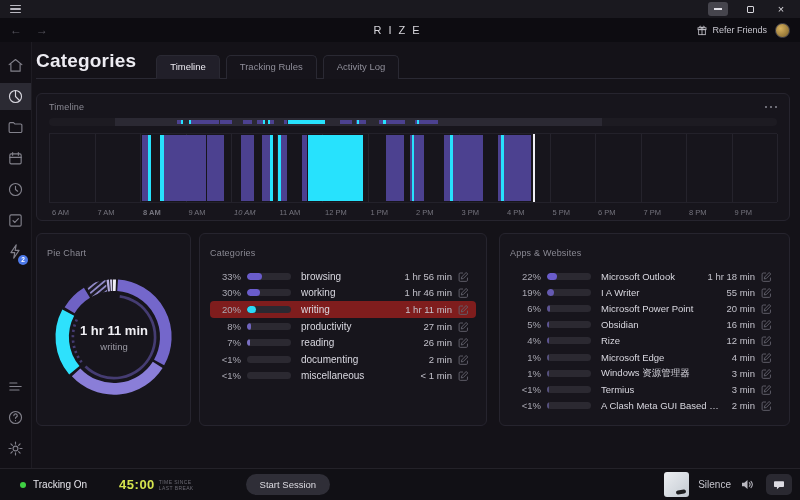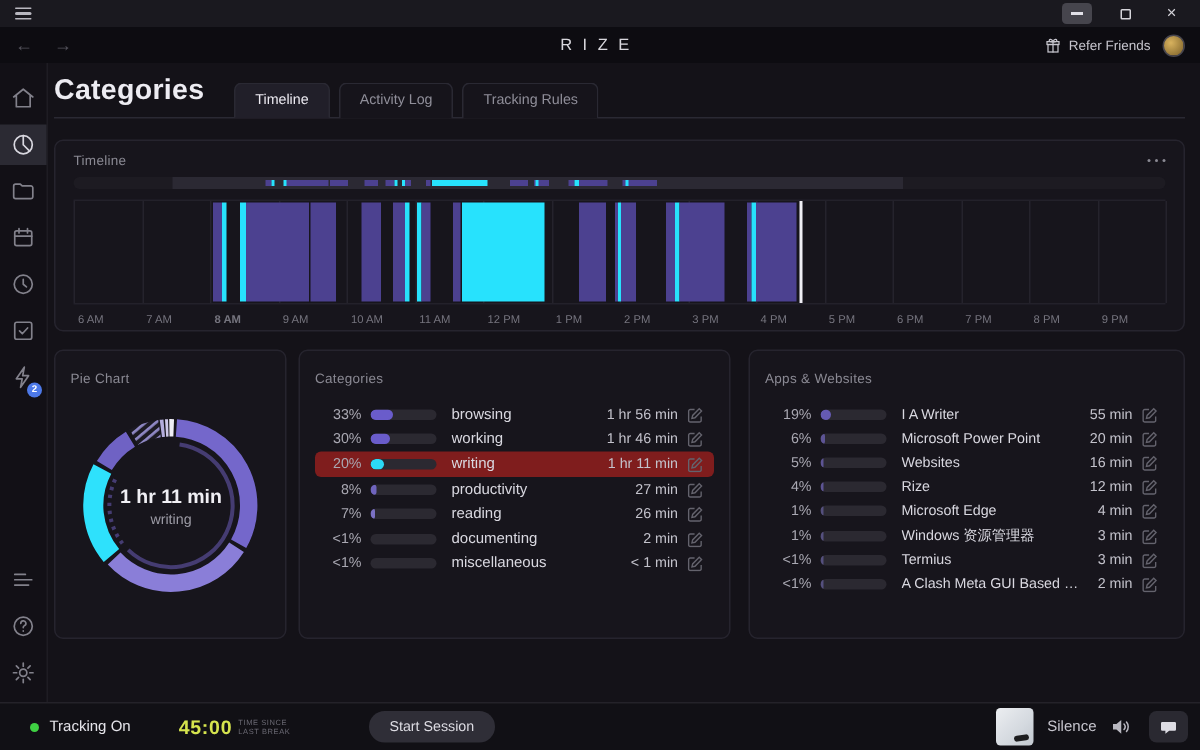--- a/index.html
+++ b/index.html
@@ -193,22 +193,22 @@
           <path d="M12 2.8v3M12 18.2v3M2.8 12h3M18.2 12h3M5.5 5.5l2.1 2.1M16.4 16.4l2.1 2.1M18.5 5.5l-2.1 2.1M7.6 16.4l-2.1 2.1"></path>
         </svg>
       </div>
   </aside>
 
   <main>
     <div class="title-row">
       <h1>Categories</h1>
       <div class="tabbar">
           <div class="tab active">Timeline</div>
+          <div class="tab">Tracking Rules</div>
           <div class="tab">Activity Log</div>
-          <div class="tab">Tracking Rules</div>
         </div>
     </div>
 
 
     <section class="panel tl-panel">
       <div class="tl-head">
         <span class="panel-title">Timeline</span>
         <span class="dots">
             <i></i>
             <i></i>
@@ -280,21 +280,21 @@
           <div class="seg" style="left: 61.6875%; width: 0.375%; background: rgb(76, 65, 144);"></div>
           <div class="seg" style="left: 62.0625%; width: 0.4375%; background: rgb(39, 226, 253);"></div>
           <div class="seg" style="left: 62.5%; width: 3.75%; background: rgb(76, 65, 144);"></div>
           <div class="marker" style="left: 66.4375%;"></div>
         </div>
       <div class="tl-axis">
           <div class="ticklabel" style="left: calc(0% + 3px);">6 AM</div>
           <div class="ticklabel" style="left: calc(6.25% + 3px);">7 AM</div>
           <div class="ticklabel" style="left: calc(12.5% + 3px); font-weight: bold;">8 AM</div>
           <div class="ticklabel" style="left: calc(18.75% + 3px);">9 AM</div>
-          <div class="ticklabel" style="left: calc(25% + 3px);">10 AM</div>
+          <div class="ticklabel" style="left: calc(25% + 3px); font-style: italic;">10 AM</div>
           <div class="ticklabel" style="left: calc(31.25% + 3px);">11 AM</div>
           <div class="ticklabel" style="left: calc(37.5% + 3px);">12 PM</div>
           <div class="ticklabel" style="left: calc(43.75% + 3px);">1 PM</div>
           <div class="ticklabel" style="left: calc(50% + 3px);">2 PM</div>
           <div class="ticklabel" style="left: calc(56.25% + 3px);">3 PM</div>
           <div class="ticklabel" style="left: calc(62.5% + 3px);">4 PM</div>
           <div class="ticklabel" style="left: calc(68.75% + 3px);">5 PM</div>
           <div class="ticklabel" style="left: calc(75% + 3px);">6 PM</div>
           <div class="ticklabel" style="left: calc(81.25% + 3px);">7 PM</div>
           <div class="ticklabel" style="left: calc(87.5% + 3px);">8 PM</div>
@@ -418,20 +418,32 @@
                 <path d="M8.9 1.6l1.7 1.7-4.8 4.9-2.2.5.5-2.2z"></path>
               </svg>
             </div>
           </div>
       </section>
 
       <section class="panel panel-apps">
         <span class="panel-title">Apps &amp; Websites</span>
         <div class="rows">
             <div class="lrow">
+              <span class="pct">22%</span>
+              <span class="bar">
+                <span class="fill" style="width: 9.68px; background: rgb(106, 92, 203);"></span>
+              </span>
+              <span class="lbl">Microsoft Outlook</span>
+              <span class="dur">1 hr 18 min</span>
+              <svg class="edit" viewBox="0 0 12 12">
+                <path d="M10.3 7.2v2.9a1.2 1.2 0 0 1-1.2 1.2H2.4a1.2 1.2 0 0 1-1.2-1.2V3.4a1.2 1.2 0 0 1 1.2-1.2h3.1"></path>
+                <path d="M8.9 1.6l1.7 1.7-4.8 4.9-2.2.5.5-2.2z"></path>
+              </svg>
+            </div>
+            <div class="lrow">
               <span class="pct">19%</span>
               <span class="bar">
                 <span class="fill" style="width: 7.04px; background: rgb(101, 90, 178);"></span>
               </span>
               <span class="lbl">I A Writer</span>
               <span class="dur">55 min</span>
               <svg class="edit" viewBox="0 0 12 12">
                 <path d="M10.3 7.2v2.9a1.2 1.2 0 0 1-1.2 1.2H2.4a1.2 1.2 0 0 1-1.2-1.2V3.4a1.2 1.2 0 0 1 1.2-1.2h3.1"></path>
                 <path d="M8.9 1.6l1.7 1.7-4.8 4.9-2.2.5.5-2.2z"></path>
               </svg>
@@ -446,21 +458,21 @@
               <svg class="edit" viewBox="0 0 12 12">
                 <path d="M10.3 7.2v2.9a1.2 1.2 0 0 1-1.2 1.2H2.4a1.2 1.2 0 0 1-1.2-1.2V3.4a1.2 1.2 0 0 1 1.2-1.2h3.1"></path>
                 <path d="M8.9 1.6l1.7 1.7-4.8 4.9-2.2.5.5-2.2z"></path>
               </svg>
             </div>
             <div class="lrow">
               <span class="pct">5%</span>
               <span class="bar">
                 <span class="fill" style="width: 2.2px; background: rgb(93, 84, 148);"></span>
               </span>
-              <span class="lbl">Websites</span>
+              <span class="lbl">Obsidian</span>
               <span class="dur">16 min</span>
               <svg class="edit" viewBox="0 0 12 12">
                 <path d="M10.3 7.2v2.9a1.2 1.2 0 0 1-1.2 1.2H2.4a1.2 1.2 0 0 1-1.2-1.2V3.4a1.2 1.2 0 0 1 1.2-1.2h3.1"></path>
                 <path d="M8.9 1.6l1.7 1.7-4.8 4.9-2.2.5.5-2.2z"></path>
               </svg>
             </div>
             <div class="lrow">
               <span class="pct">4%</span>
               <span class="bar">
                 <span class="fill" style="width: 2px; background: rgb(93, 84, 148);"></span>

